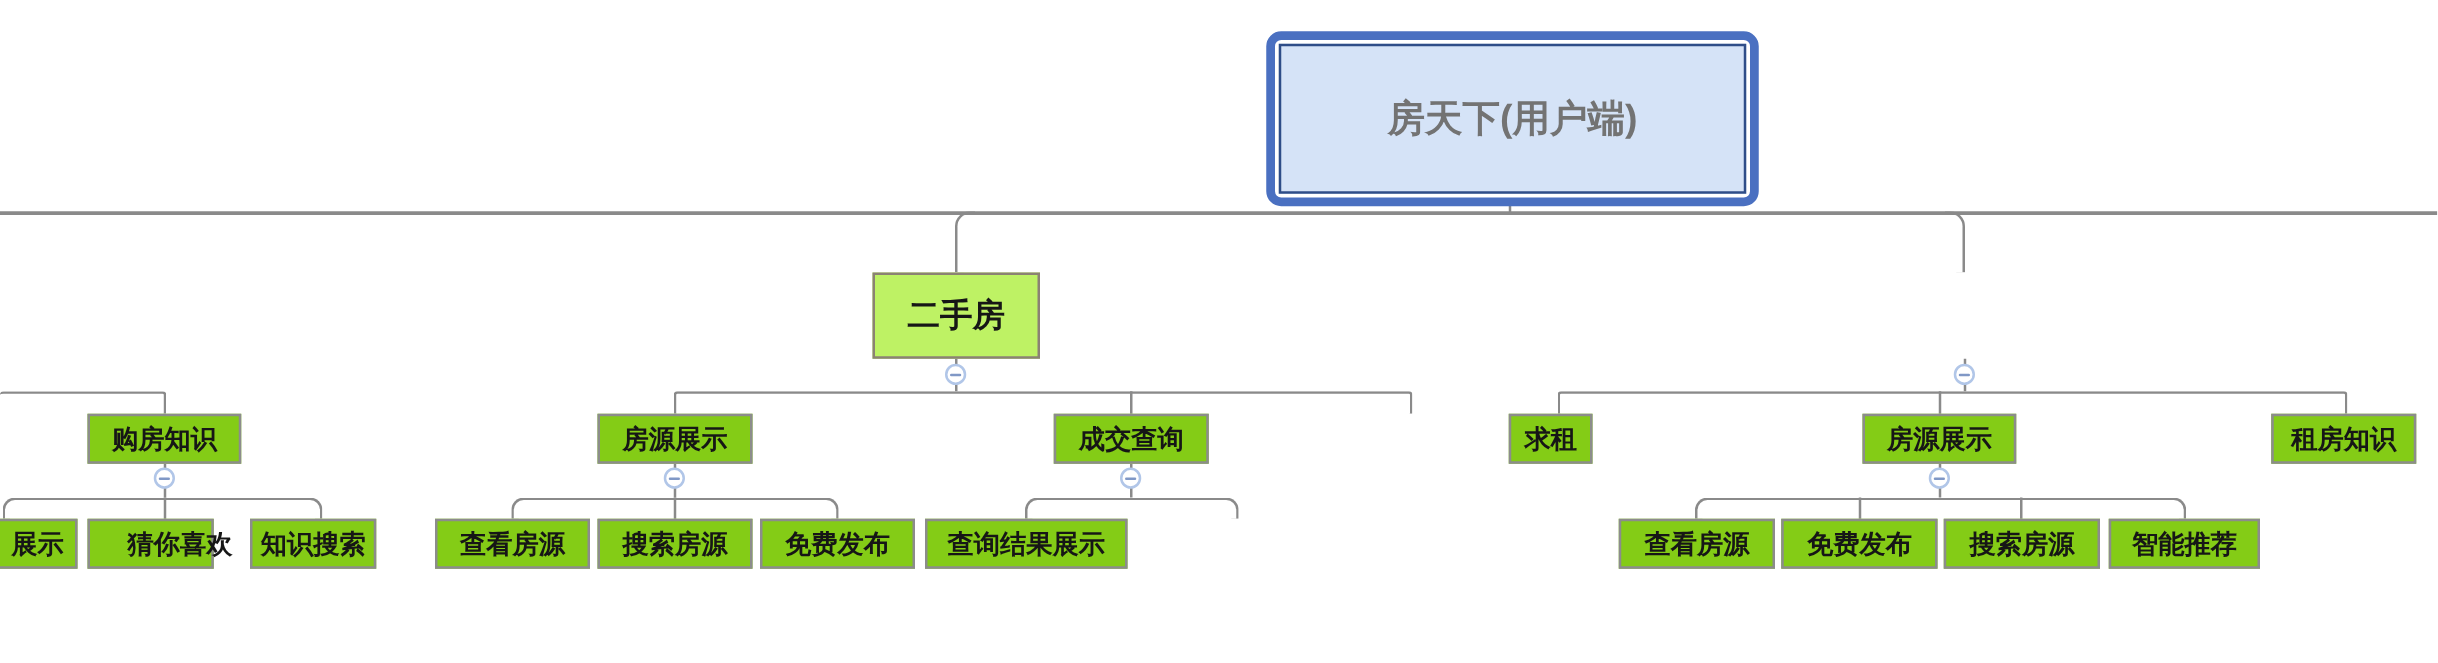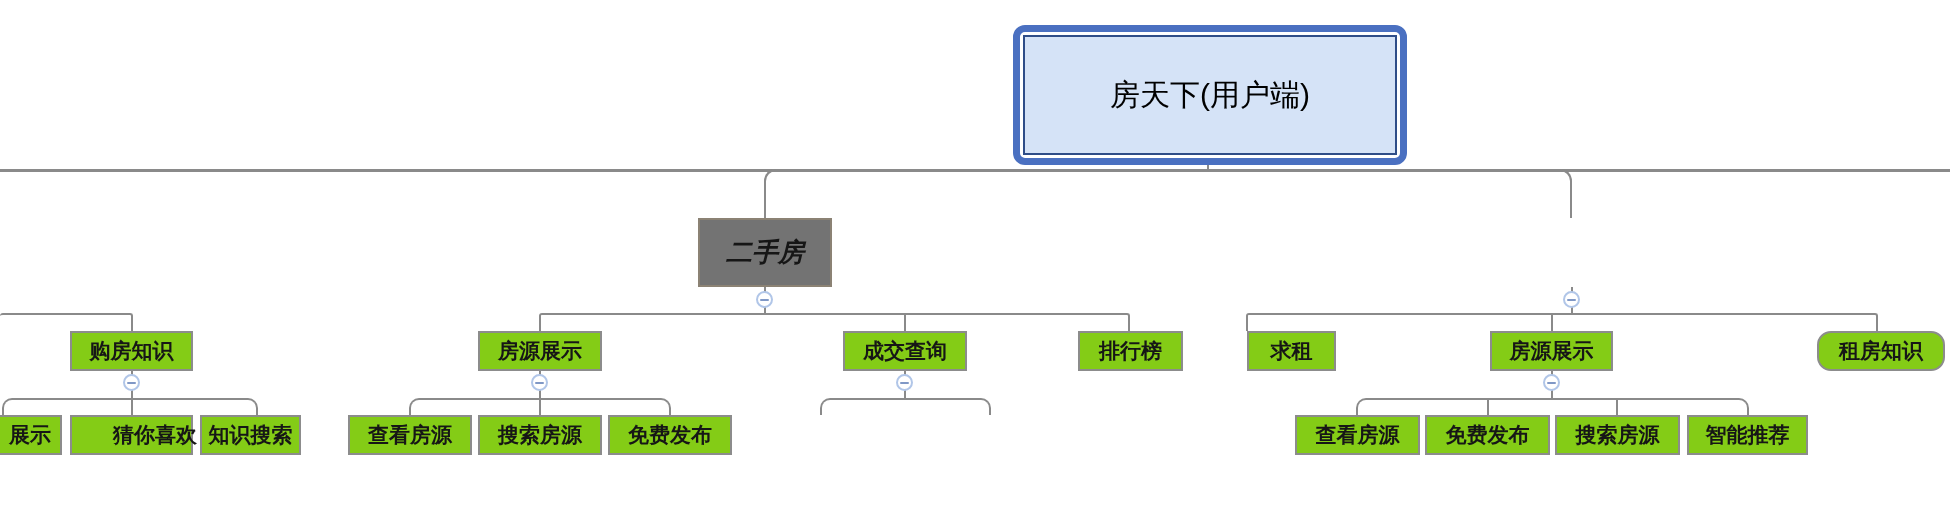--- a/index.html
+++ b/index.html
@@ -9,32 +9,32 @@
   }
   
   .node{
     position:absolute;box-sizing:border-box;height:40px;
     background:#84cc16;border:2px solid #8c8c8c;
     display:flex;align-items:center;justify-content:center;
     font-size:21px;font-weight:bold;color:#161616;white-space:nowrap;
     z-index:3;
   }
   .node.lvl2{
-    height:69px;background:#737373;border-color:#8b8274;font-size:26px;font-style:italic;
+    height:69px;background:#bef264;border-color:#8b8274;font-size:26px;
   }
   .node.clip-right{justify-content:flex-end;padding-right:9px;}
   .root-outer{
     position:absolute;left:1013px;top:25px;width:394px;height:140px;box-sizing:border-box;
     border:7px solid #4a70c1;border-radius:12px;background:#ffffff;padding:3px;z-index:4;
   }
   .root-inner{
     width:100%;height:100%;box-sizing:border-box;
     border:2px solid #2e4d88;background:#d5e3f7;
     display:flex;align-items:center;justify-content:center;
-    font-size:30px;font-weight:normal;color:#000000;white-space:nowrap;
+    font-size:30px;font-weight:bold;color:#737373;white-space:nowrap;
   }
   
   .hline,.vline{position:absolute;background:#8a8a8a;z-index:1;}
   .fan{position:absolute;box-sizing:border-box;border:0 solid #8a8a8a;background:transparent;z-index:1;}
   .fan.sharp{border-top-width:2px;border-left-width:2px;border-right-width:2px;border-radius:3px 3px 0 0;}
   .fan.sharp.open-left{border-left-width:0;}
   .fan.round{border-top-width:2px;border-left-width:2px;border-right-width:2px;border-radius:10px 10px 0 0;}
   .elbow-l{position:absolute;box-sizing:border-box;border-left:2px solid #8a8a8a;border-top:2px solid #8a8a8a;border-top-left-radius:12px;z-index:1;}
   .elbow-r{position:absolute;box-sizing:border-box;border-right:2px solid #8a8a8a;border-top:2px solid #8a8a8a;border-top-right-radius:12px;z-index:1;}
   
@@ -84,33 +84,33 @@
 
   <div class="root-outer">
     <div class="root-inner">房天下(用户端)</div>
   </div>
 
   <div class="node lvl2" style="left:698px;top:218px;width:134px;">二手房</div>
 
   <div class="node" style="left:70px;top:331px;width:123px;">购房知识</div>
   <div class="node" style="left:478px;top:331px;width:124px;">房源展示</div>
   <div class="node" style="left:843px;top:331px;width:124px;">成交查询</div>
-  <div class="node" style="left:1078px;top:331px;width:105px;">排行榜</div>
-  <div class="node" style="left:1247px;top:331px;width:89px;">求租</div>
+  <div class="node" style="left:1207px;top:331px;width:67px;">求租</div>
   <div class="node" style="left:1490px;top:331px;width:123px;">房源展示</div>
-  <div class="node" style="left:1817px;top:331px;width:128px;border-radius:14px;">租房知识</div>
+  <div class="node" style="left:1817px;top:331px;width:116px;">租房知识</div>
 
   <div class="node clip-right" style="left:-58px;top:415px;width:120px;">展示</div>
-  <div class="node" style="left:70px;top:415px;width:123px;padding-left:47px;">猜你喜欢</div>
+  <div class="node" style="left:70px;top:415px;width:101px;padding-left:47px;">猜你喜欢</div>
   <div class="node" style="left:200px;top:415px;width:101px;">知识搜索</div>
 
   <div class="node" style="left:348px;top:415px;width:124px;">查看房源</div>
   <div class="node" style="left:478px;top:415px;width:124px;">搜索房源</div>
   <div class="node" style="left:608px;top:415px;width:124px;">免费发布</div>
 
+  <div class="node" style="left:740px;top:415px;width:162px;">查询结果展示</div>
 
   <div class="node" style="left:1295px;top:415px;width:125px;">查看房源</div>
   <div class="node" style="left:1425px;top:415px;width:125px;">免费发布</div>
   <div class="node" style="left:1555px;top:415px;width:125px;">搜索房源</div>
   <div class="node" style="left:1687px;top:415px;width:121px;">智能推荐</div>
 
   <div class="collapse" style="left:756px;top:291px;">
       <span class="minus"></span>
     </div>
   <div class="collapse" style="left:1563px;top:291px;">

